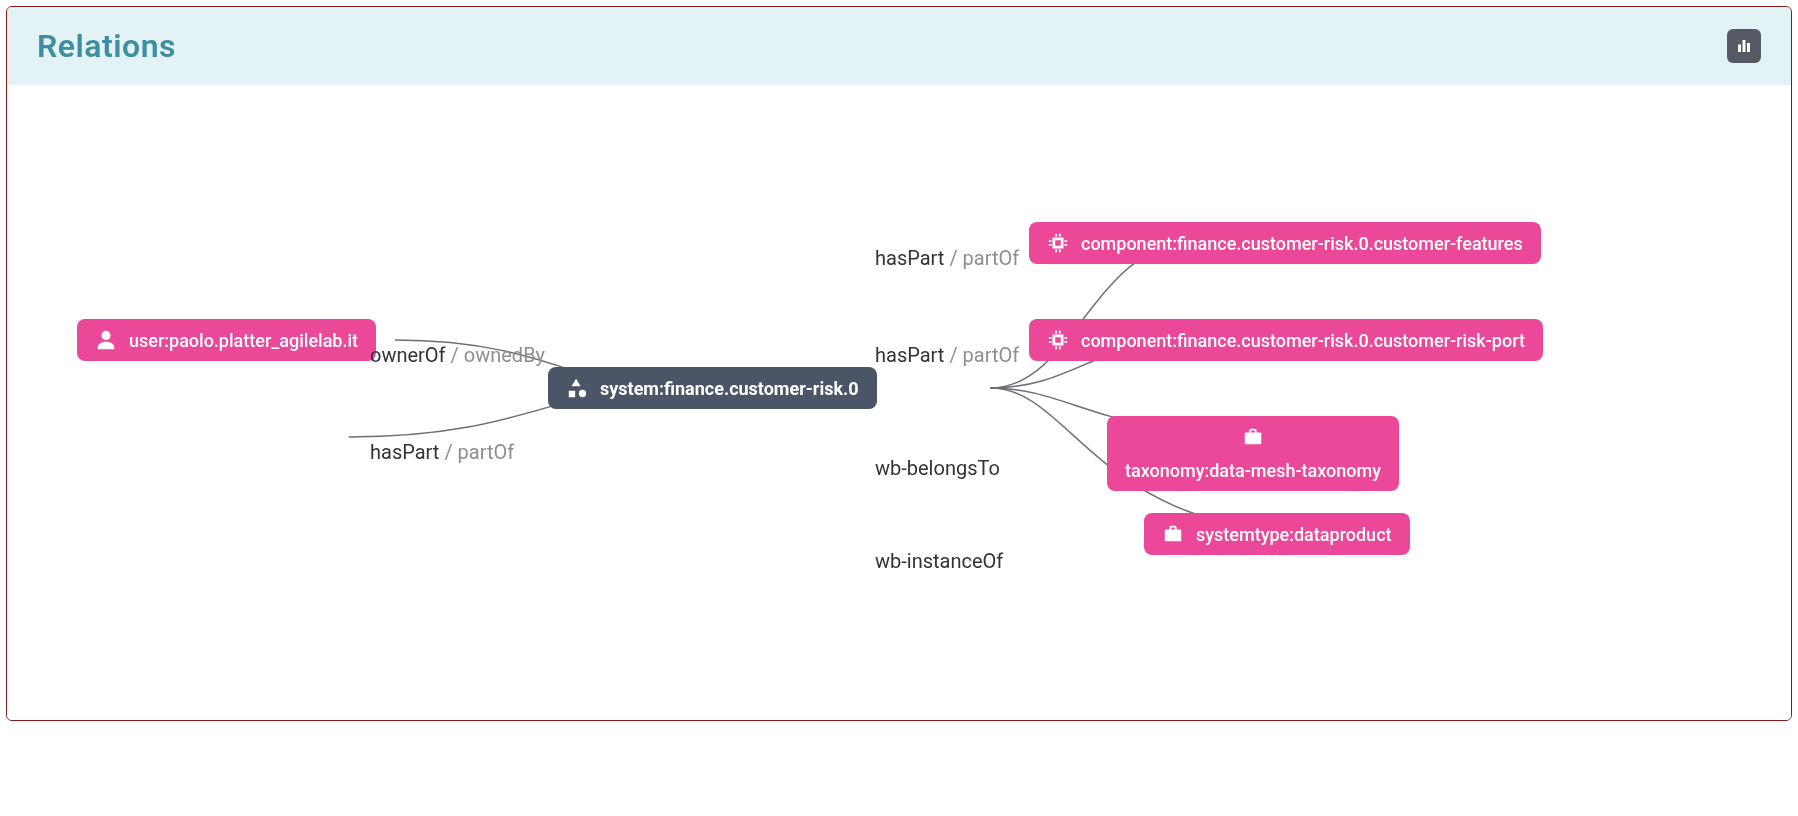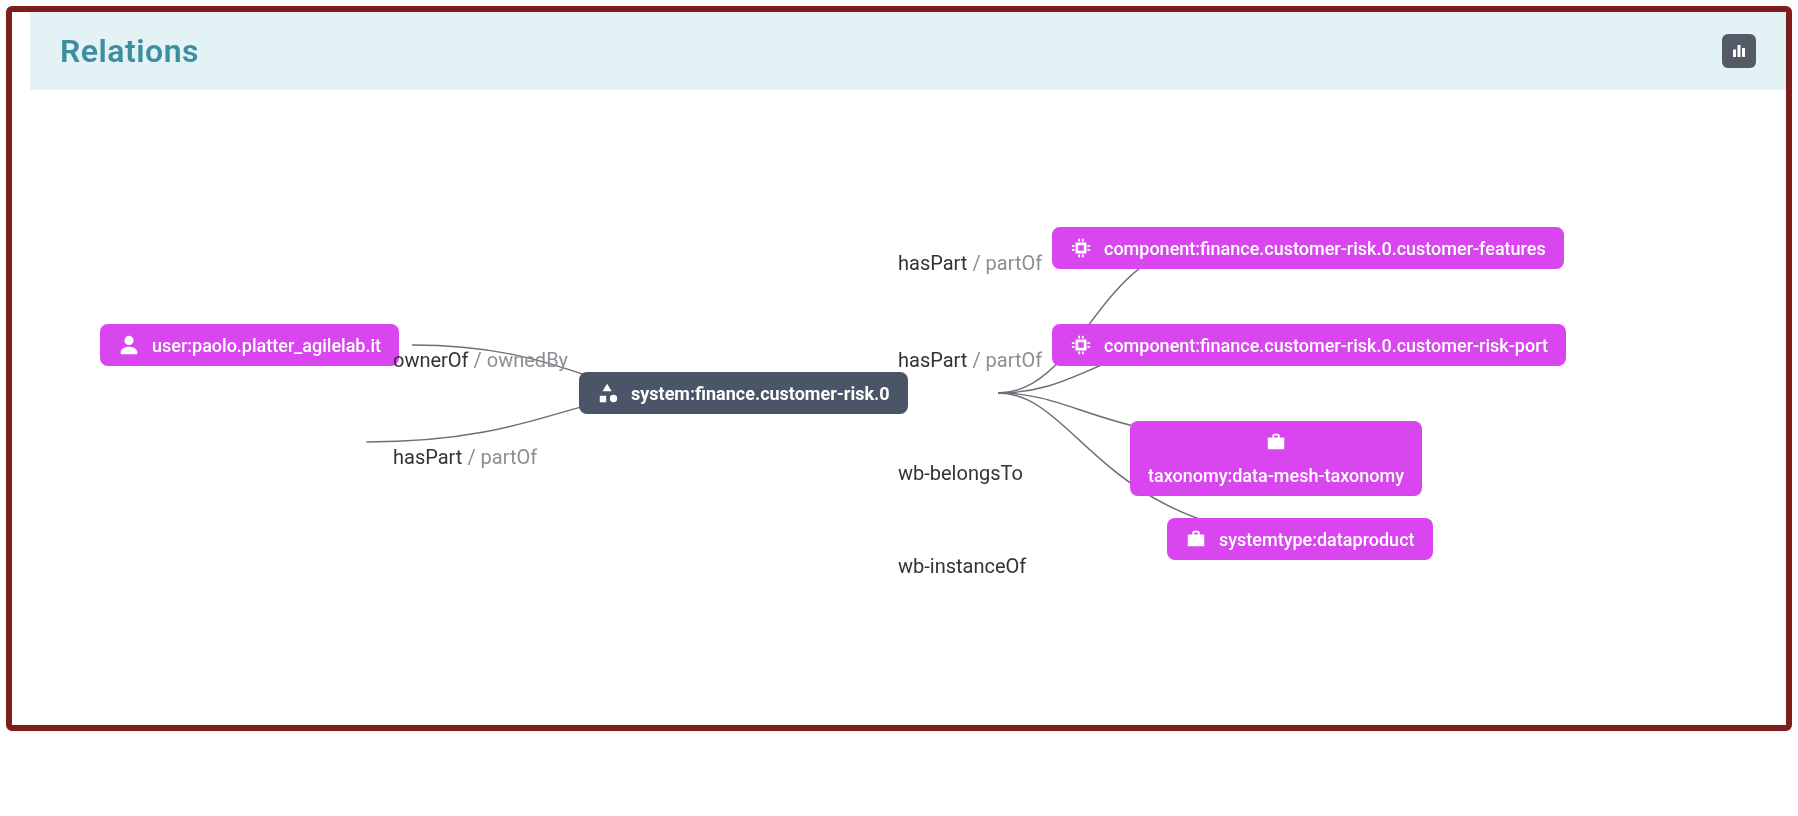--- a/index.html
+++ b/index.html
@@ -3,26 +3,25 @@
 <meta charset="utf-8">
 <style>
   html, body {
     margin: 0;
     padding: 0;
     font-family: -apple-system, BlinkMacSystemFont, "Segoe UI", Roboto, "Helvetica Neue", Arial, sans-serif;
     background: #ffffff;
   }
   .panel {
     margin: 6px;
-    border: 6px solid #7f1d1d;
+    border: 1px solid #7f1d1d;
     border-radius: 6px;
     box-shadow: 0 1px 3px rgba(0,0,0,0.05);
     overflow: hidden;
     background: #fff;
-    padding-left: 18px;
   }
   .panel-header {
     background: #e2f2f5;
     padding: 20px 30px;
     display: flex;
     align-items: center;
     justify-content: space-between;
   }
   .panel-title {
     color: #3e8ea1;
@@ -53,22 +52,22 @@
     align-items: center;
     gap: 12px;
     padding: 10px 18px;
     border-radius: 8px;
     color: #fff;
     font-size: 18px;
     font-weight: 500;
     white-space: nowrap;
     cursor: pointer;
   }
-  .node.teal { background: #d946ef; }
-  .node.dark { background: #4a5568; font-weight: 700; margin-left: 8px; }
+  .node.teal { background: #ec4899; }
+  .node.dark { background: #4a5568; font-weight: 700; }
   .node-icon {
     width: 22px;
     height: 22px;
     flex: 0 0 22px;
     display: flex;
     align-items: center;
     justify-content: center;
   }
   .node-icon svg { width: 100%; height: 100%; fill: #fff; }
   .edge-label {

